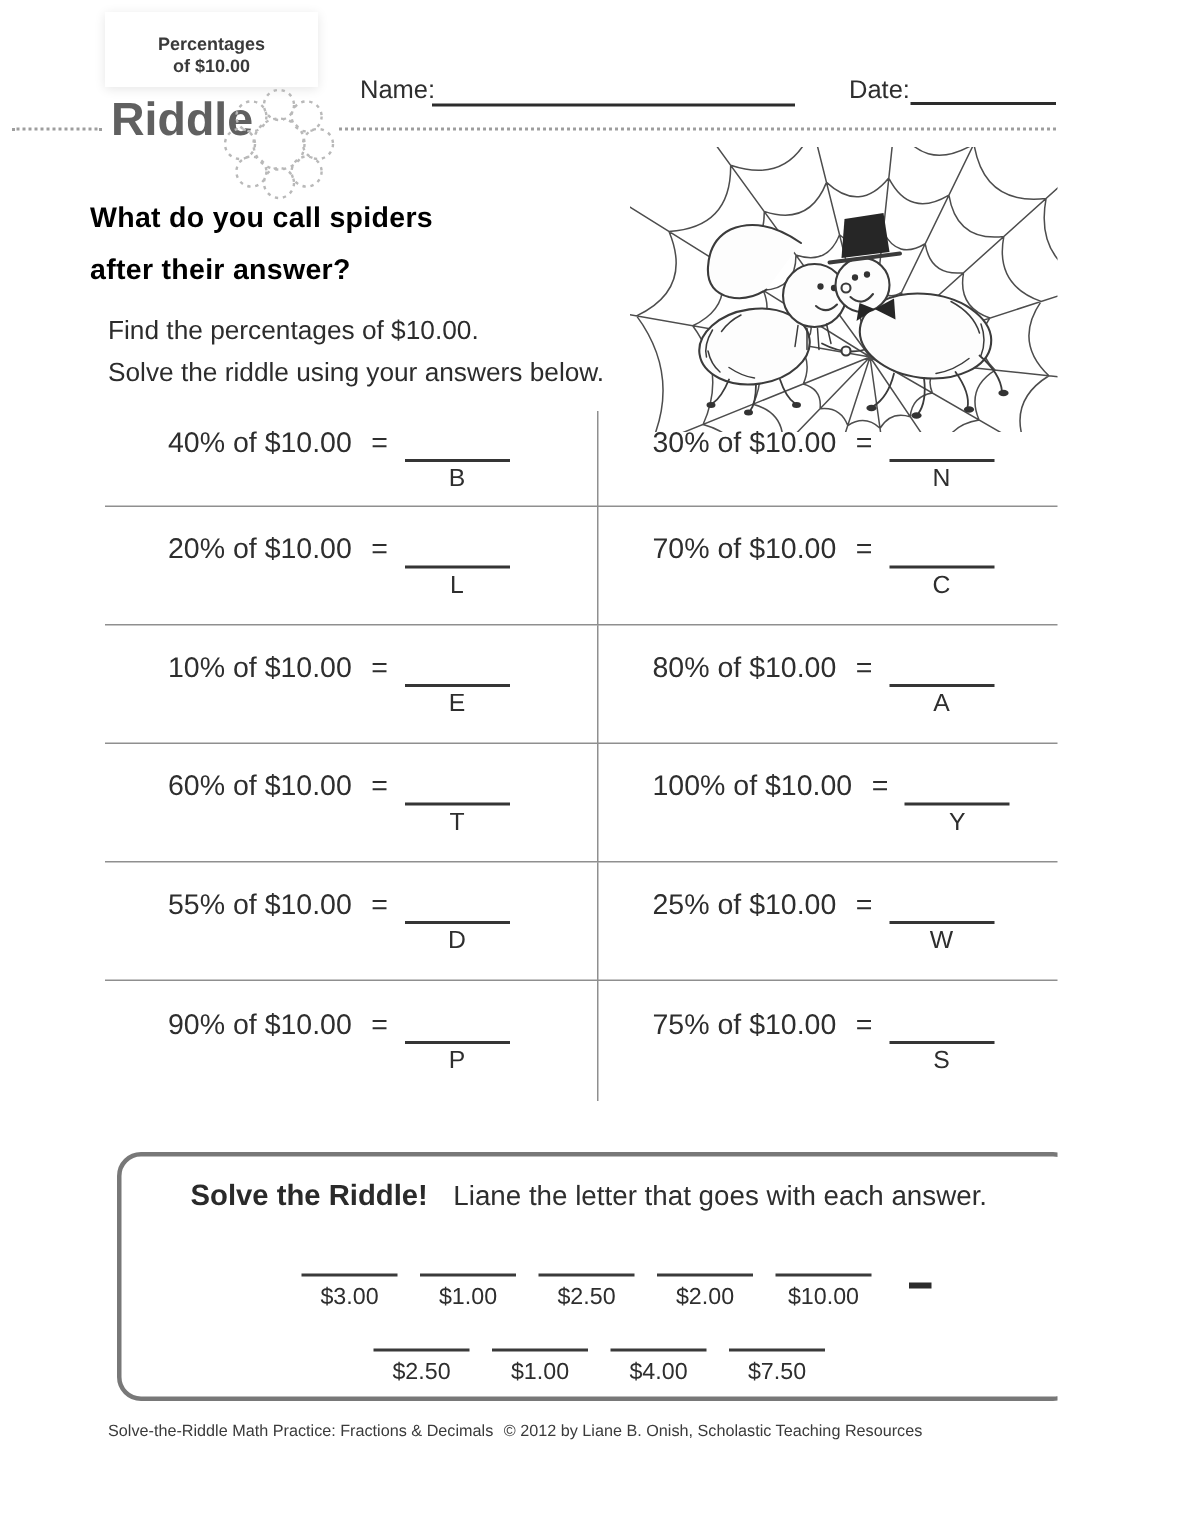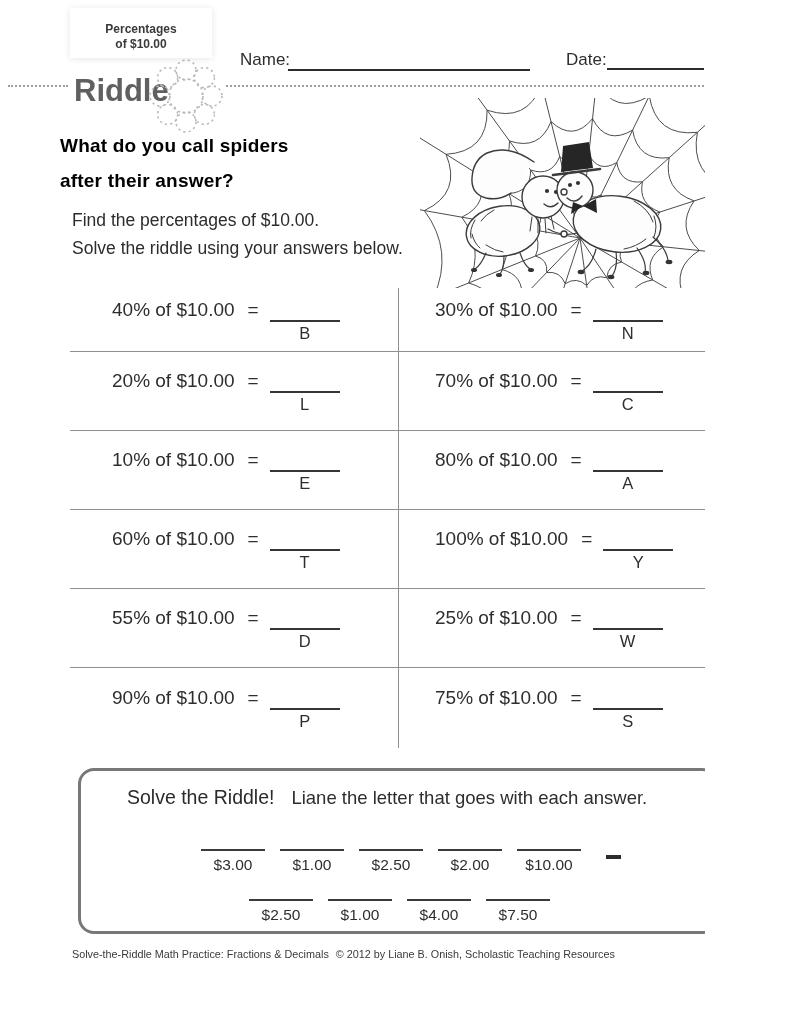--- a/index.html
+++ b/index.html
@@ -6,56 +6,56 @@
   .page{position:relative;width:705px;height:1023px;background:#ffffff;overflow:hidden;
         font-family:"Liberation Sans",sans-serif;color:#2e2e2e;}
 
   
   .corner-label{position:absolute;left:70px;top:8px;width:142px;padding:14px 0 6px;
     background:#fff;box-shadow:0 1px 7px rgba(0,0,0,0.10);text-align:center;
     font-size:12px;font-weight:bold;color:#3a3a3a;line-height:15px;}
   .dotted-seg{position:absolute;top:85px;border-top:2px dotted #9e9e9e;height:0;}
   .dotted-left{left:8px;width:60px;}
   .dotted-right{left:226px;width:546px;}
-  .brand{position:absolute;left:74px;top:73px;font-size:31px;font-weight:bold;color:#606060;}
+  .brand{position:absolute;left:74px;top:62px;font-size:31px;font-weight:bold;color:#606060;}
   .wreath{position:absolute;left:147px;top:54px;width:78px;height:84px;}
   .field-label{position:absolute;top:50px;font-size:17px;color:#2e2e2e;}
   .name-label{left:240px;}
   .date-label{left:566px;}
   .write-line{position:absolute;height:0;border-top:2px solid #2c2c2c;}
   .name-line{left:288px;top:69px;width:242px;}
   .date-line{left:607px;top:68px;width:97px;}
 
   
   .title{position:absolute;left:60px;top:128px;font-size:19px;font-weight:bold;
     color:#000000;line-height:35px;letter-spacing:0.2px;}
   .instructions{position:absolute;left:72px;top:207px;font-size:17.5px;line-height:27.5px;color:#2c2c2c;}
 
   
   .illustration{position:absolute;left:420px;top:98px;width:306px;height:190px;}
 
   
-  .grid{position:absolute;left:70px;top:288px;width:660px;display:grid;
+  .grid{position:absolute;left:70px;top:274px;width:660px;display:grid;
     grid-template-columns:328px 332px;grid-template-rows:64px 79px 79px 79px 79px 80px;}
   .cell{display:flex;align-items:center;}
   .cell.l{padding-left:42px;}
   .cell.r{border-left:1.6px solid #8f8f8f;padding-left:36px;}
   .cell.bb{border-bottom:1.6px solid #8f8f8f;}
   .problem{display:flex;align-items:flex-start;font-size:19px;color:#2e2e2e;}
   .expr,.eq{line-height:25px;white-space:nowrap;}
   .eq{margin:0 11px 0 13px;}
   .blankcol{display:flex;flex-direction:column;align-items:center;}
   .bline{width:70px;height:23px;border-bottom:2px solid #353535;}
   .letter{font-size:16.5px;line-height:19px;margin-top:2px;}
 
   
   .riddlebox{position:absolute;left:78px;top:768px;width:634px;height:160px;
     border:3px solid #787878;border-radius:16px;background:#fff;}
   .rb-head{position:absolute;left:46px;top:15px;display:flex;align-items:baseline;white-space:nowrap;}
-  .rb-title{font-size:19.5px;font-weight:normal;color:#2a2a2a;}
+  .rb-title{font-size:19.5px;font-weight:bold;color:#2a2a2a;}
   .rb-instr{font-size:18.5px;margin-left:17px;color:#2e2e2e;}
   .ansrow{position:absolute;display:flex;align-items:center;}
   .ansrow1{left:120px;top:78px;}
   .ansrow2{left:168px;top:128px;}
   .ans{border-top:2.5px solid #3a3a3a;margin-right:15px;padding:5px 7px 0;
     min-width:50px;text-align:center;font-size:15.5px;color:#2e2e2e;}
   .dash{width:15px;height:4px;background:#2c2c2c;margin-left:10px;margin-top:-10px;}
 
   
   .footer{position:absolute;left:72px;top:948px;font-size:10.8px;color:#3a3a3a;white-space:nowrap;}

